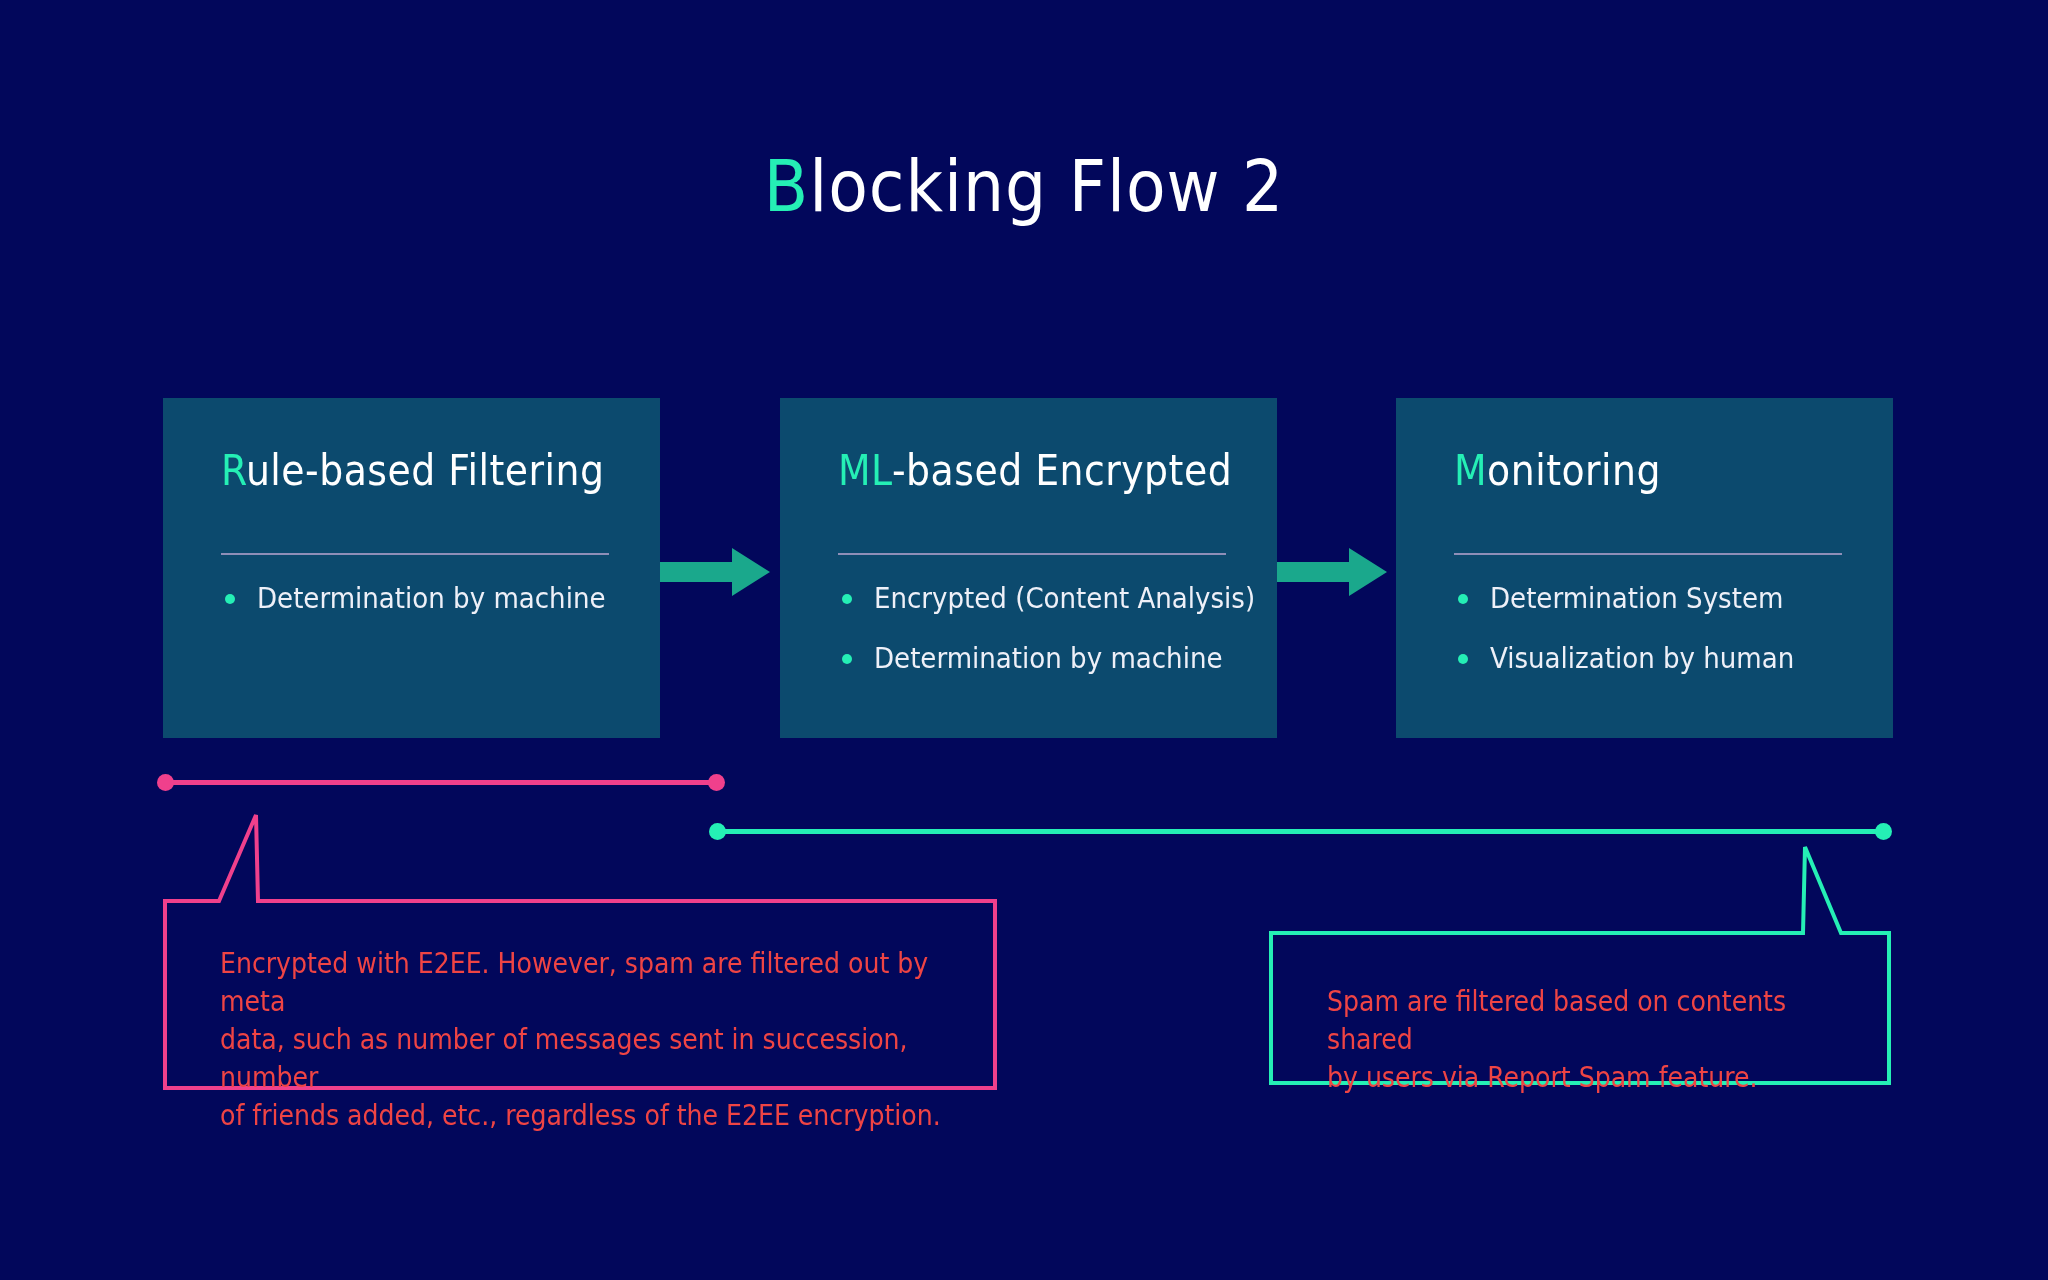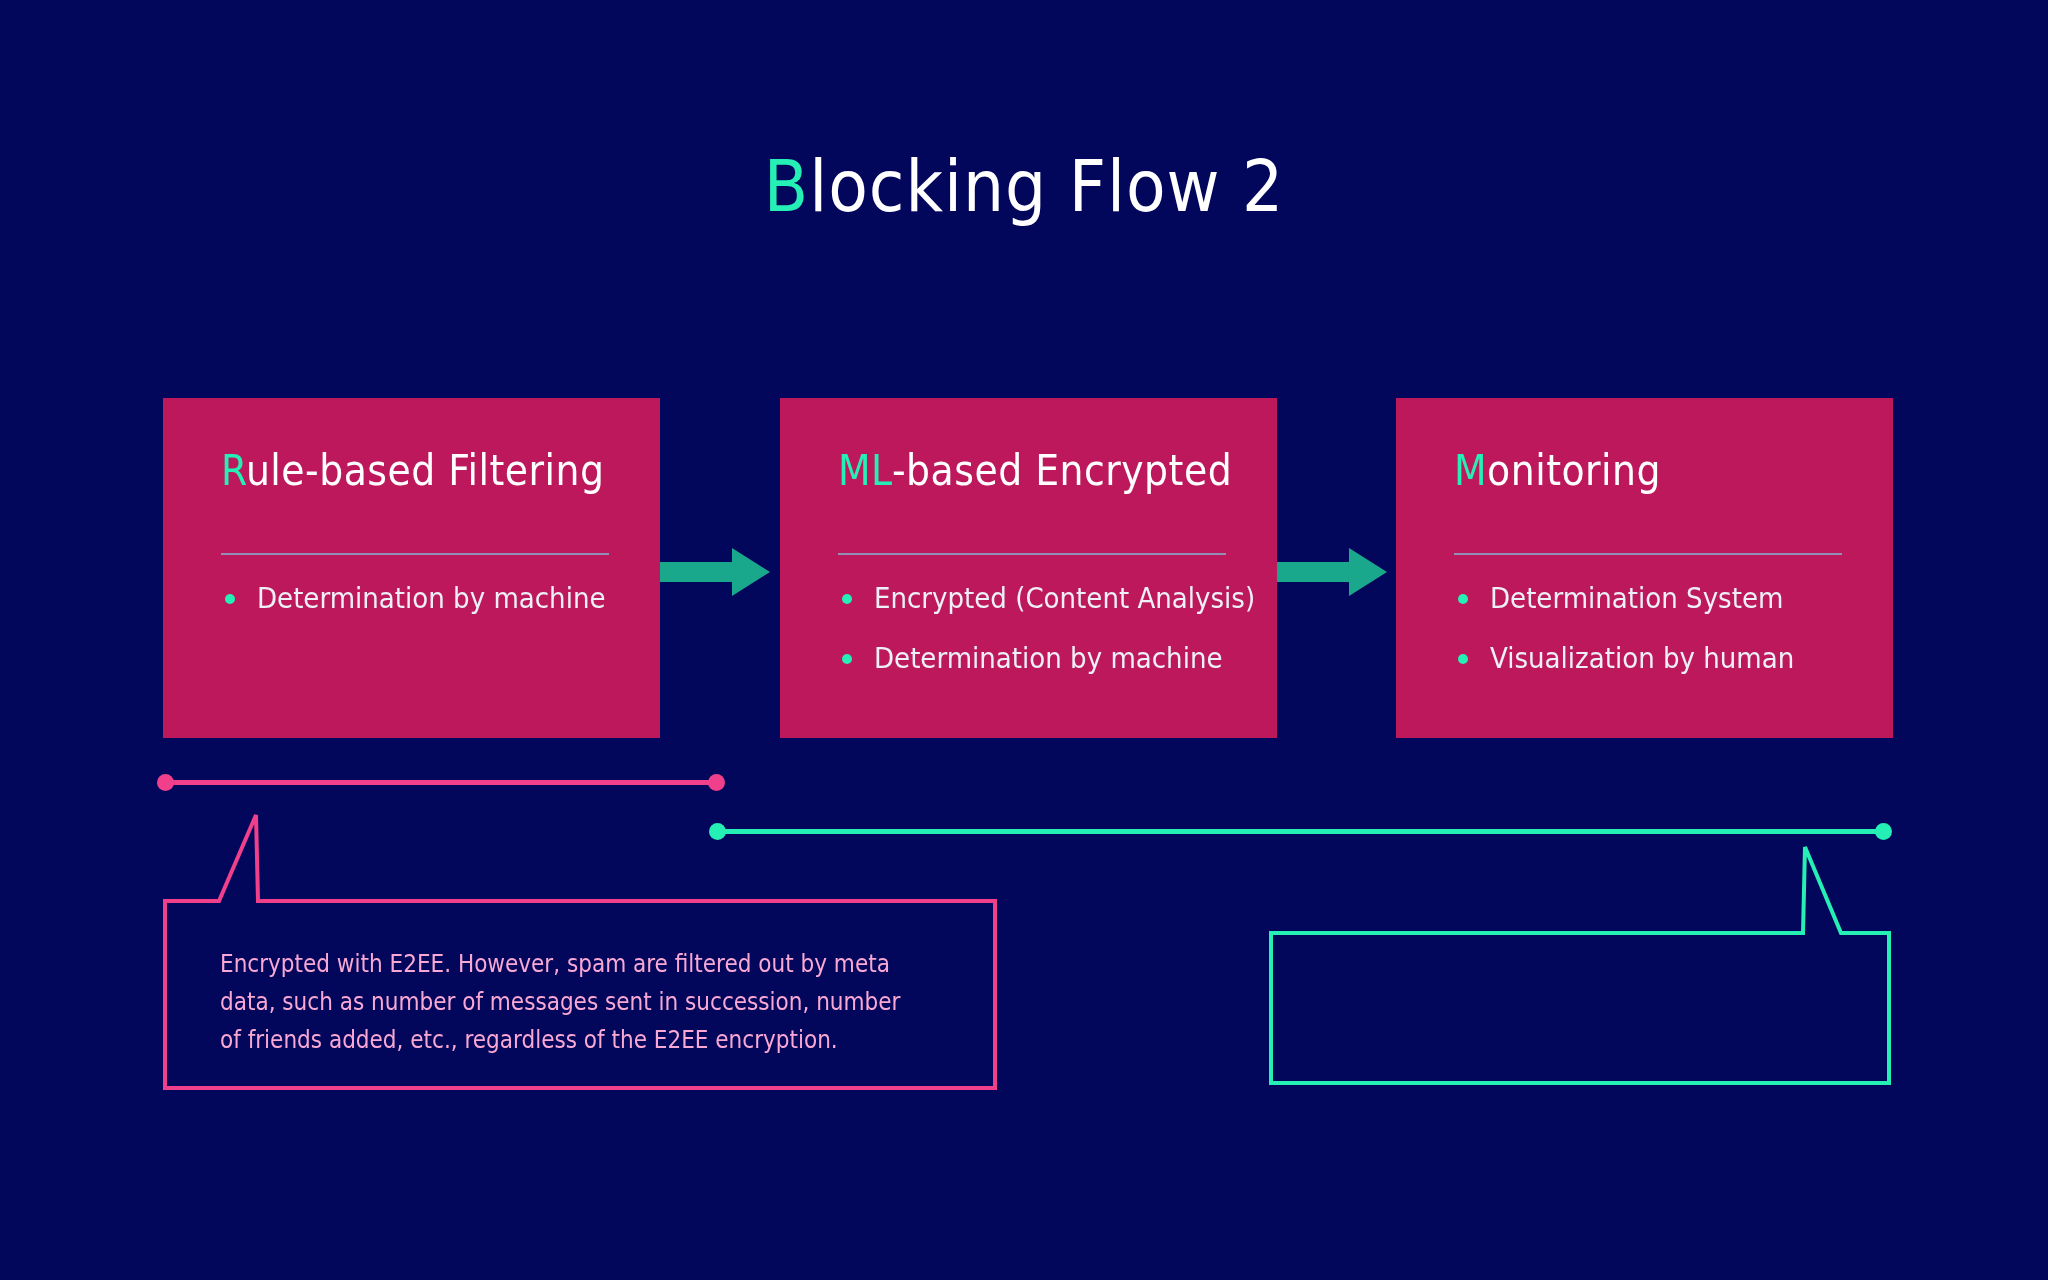--- a/index.html
+++ b/index.html
@@ -34,21 +34,21 @@
     white-space: pre;
   }
   #page-title .accent { color: #25efb5; }
 
   
   .card {
     position: absolute;
     top: 398px;
     width: 497px;
     height: 340px;
-    background: #be185d;
+    background: #0c4a6e;
     box-sizing: border-box;
     padding: 0;
   }
   .card-1 { left: 163px; }
   .card-2 { left: 780px; }
   .card-3 { left: 1396px; }
 
   .card-title {
     position: absolute;
     left: 58px;
@@ -132,22 +132,22 @@
   #span-teal { left: 717px; top: 829px; width: 1167px; }
   #span-teal .bar, #span-teal .cap { background: #25efb5; }
 
   
   .callout {
     position: absolute;
   }
   .callout svg { display: block; }
   .callout-text {
     position: absolute;
-    color: #f9a8d4;
-    font-size: 24px;
+    color: #ef4444;
+    font-size: 28px;
     line-height: 38px;
     white-space: pre-line;
   }
 
   #callout-pink { left: 160px; top: 808px; width: 840px; height: 290px; }
   #callout-pink .callout-text { left: 60px; top: 137px; width: 740px; }
 
   #callout-teal { left: 1265px; top: 825px; width: 630px; height: 265px; }
   #callout-teal .callout-text { left: 62px; top: 158px; width: 520px; }
 </style>
@@ -229,15 +229,17 @@
     </svg>
     <div class="callout-text">Encrypted with E2EE. However, spam are filtered out by meta
 data, such as number of messages sent in succession, number
 of friends added, etc., regardless of the E2EE encryption.</div>
   </div>
 
   <div class="callout" id="callout-teal">
     <svg width="630" height="265" viewBox="0 0 630 265">
       <polygon points="6,108 538,108 540,22 576,108 624,108 624,258 6,258" fill="none" stroke="#25efb5" stroke-width="4" stroke-linejoin="miter"></polygon>
     </svg>
+    <div class="callout-text">Spam are filtered based on contents shared
+by users via Report Spam feature.</div>
   </div>
 
 </div>
 
 </body></html>

